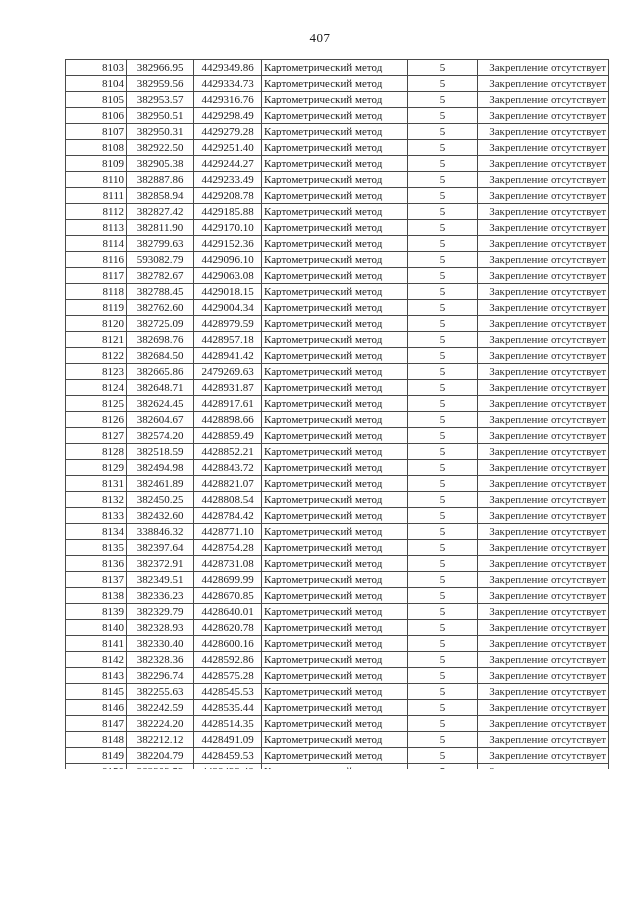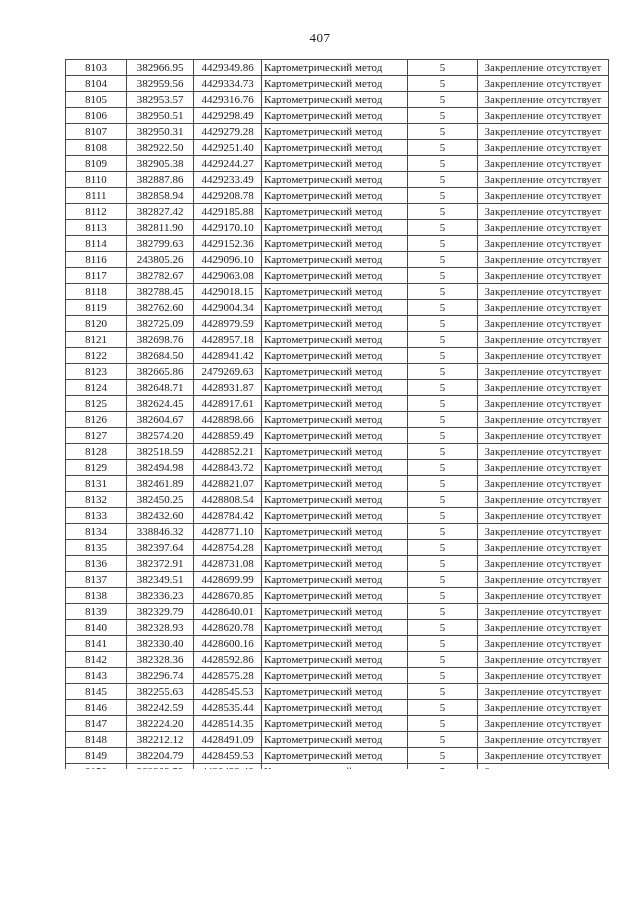--- a/index.html
+++ b/index.html
@@ -31,26 +31,26 @@
   }
   table.coords td {
     border: 1px solid #4a4a4a;
     height: 15px;
     padding: 0 2px;
     font-size: 11px;
     line-height: 15px;
     white-space: nowrap;
     overflow: hidden;
   }
-  td.c-id     { width: 56px;  text-align: center; }
+  td.c-id     { width: 56px;  text-align: right; }
   td.c-x      { width: 62px;  text-align: center; }
   td.c-y      { width: 63px;  text-align: center; }
   td.c-method { width: 141px; text-align: left; padding-left: 6px; }
   td.c-acc    { width: 65px;  text-align: center; }
-  td.c-note   { width: 126px; text-align: center; padding-left: 6px; font-size: 9px; color: #333; }
+  td.c-note   { width: 126px; text-align: right; padding-left: 6px; font-size: 9px; color: #333; }
 </style>
 </head>
 <body>
 
 <div class="page">
   <div class="page-number">407</div>
 
   <table class="coords">
     <tbody>
         <tr>
@@ -144,21 +144,21 @@
         <tr>
           <td class="c-id">8114</td>
           <td class="c-x">382799.63</td>
           <td class="c-y">4429152.36</td>
           <td class="c-method">Картометрический метод</td>
           <td class="c-acc">5</td>
           <td class="c-note">Закрепление отсутствует</td>
         </tr>
         <tr>
           <td class="c-id">8116</td>
-          <td class="c-x">243805.26</td>
+          <td class="c-x">593082.79</td>
           <td class="c-y">4429096.10</td>
           <td class="c-method">Картометрический метод</td>
           <td class="c-acc">5</td>
           <td class="c-note">Закрепление отсутствует</td>
         </tr>
         <tr>
           <td class="c-id">8117</td>
           <td class="c-x">382782.67</td>
           <td class="c-y">4429063.08</td>
           <td class="c-method">Картометрический метод</td>

